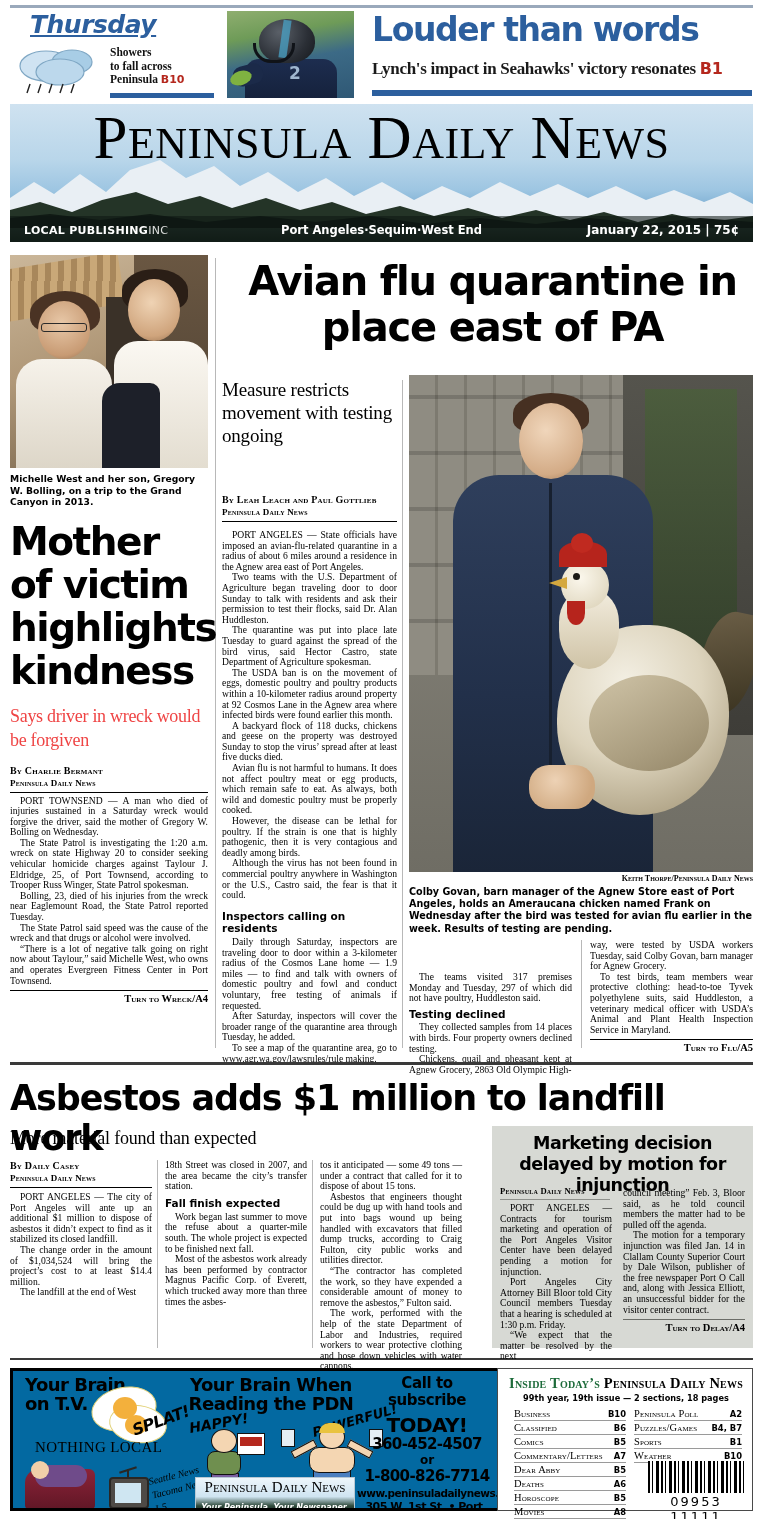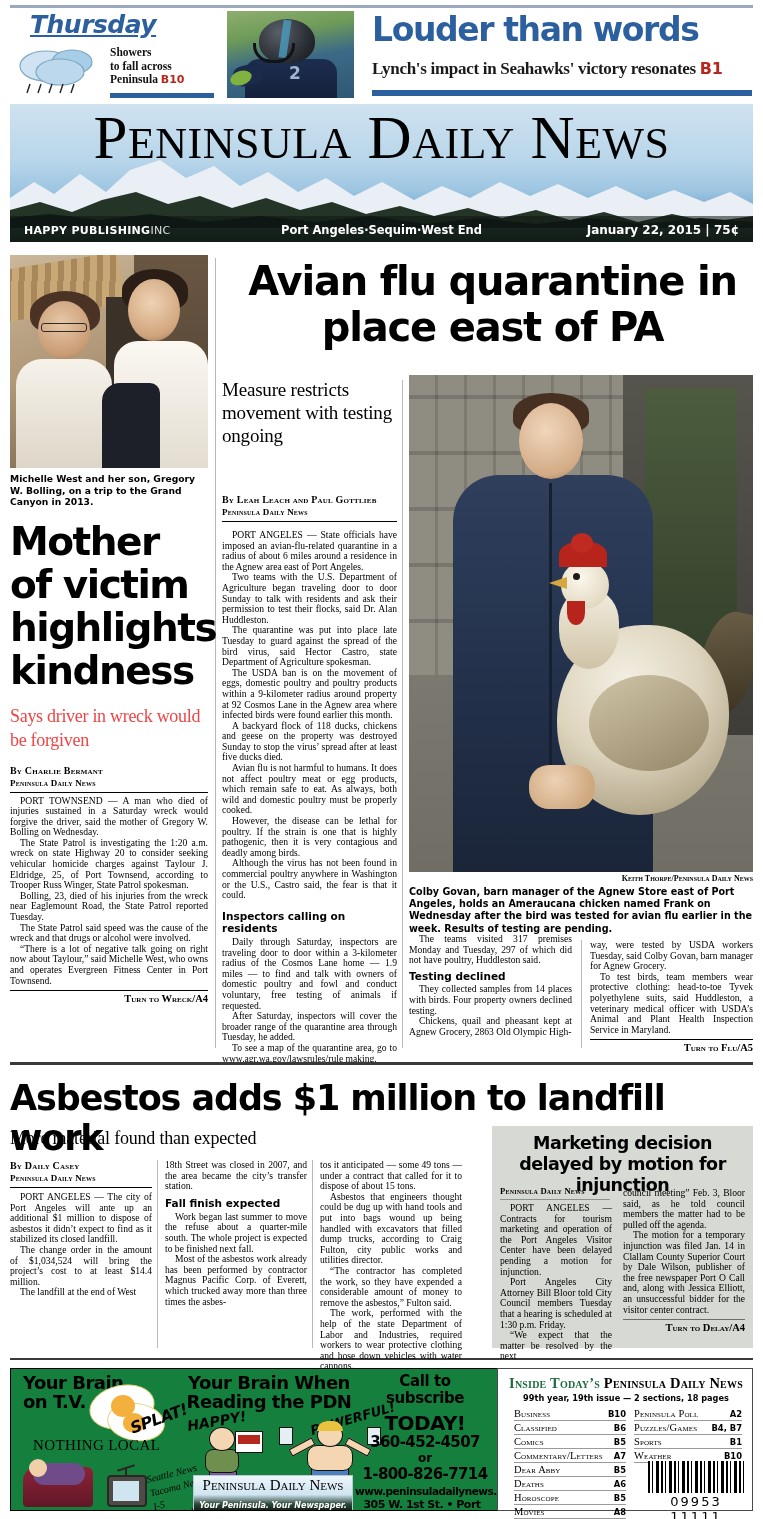--- a/index.html
+++ b/index.html
@@ -233,21 +233,21 @@
   .credit-rooster {
     position: absolute; left: 409px; top: 874px; width: 344px; text-align: right;
     font-family: "Liberation Serif", serif; font-variant: small-caps;
     font-weight: bold; font-size: 8px; color: #000;
   }
   .cap-rooster {
     position: absolute; left: 409px; top: 886px; width: 344px;
     font-family: "DejaVu Sans", sans-serif; font-size: 9.6px; line-height: 12.2px;
     font-weight: bold; color: #000;
   }
-  .col-flu-a { position: absolute; left: 409px; top: 934px; width: 163px; }
+  .col-flu-a { position: absolute; left: 409px; top: 972px; width: 163px; }
   .col-flu-b { position: absolute; left: 590px; top: 940px; width: 163px; }
 
   
   .sec-rule {
     position: absolute; left: 10px; width: 743px; height: 3px; background: #3a3a3a;
   }
 
   
   .hl-asb {
     position: absolute; left: 10px; top: 1078px; width: 743px;
@@ -277,21 +277,21 @@
     position: absolute; left: 500px; top: 1186px; width: 110px;
     font-family: "Liberation Serif", serif; font-size: 8.6px; font-variant: small-caps;
     font-weight: bold; letter-spacing:.2px;
   }
   .col-delay-1 { position: absolute; left: 500px; top: 1203px; width: 112px; }
   .col-delay-2 { position: absolute; left: 623px; top: 1188px; width: 122px; }
 
   
   .ad {
     position: absolute; left: 10px; top: 1368px; width: 518px; height: 143px;
-    background: #15803d; border: 1px solid #000000; overflow: hidden;
+    background: #0369a1; border: 3px solid #000000; overflow: hidden;
   }
   .ad-t1 {
     position: absolute; left: 12px; top: 4px; width: 110px;
     font-family: "DejaVu Sans", sans-serif; font-weight: bold; font-size: 18px;
     line-height: 19px; color: #000; letter-spacing: -0.5px;
   }
   .ad-nothing {
     position: absolute; left: 22px; top: 68px;
     font-family: "Liberation Serif", serif; font-size: 15px; letter-spacing: .4px;
   }
@@ -475,21 +475,21 @@
   </div>
 
   <div class="masthead">
     <svg class="mtn" viewBox="0 0 743 76" preserveAspectRatio="none">
       <polygon points="0,76 0,46 24,30 44,42 70,22 96,40 120,18 150,8 176,26 204,14 230,34 258,20 288,40 316,26 344,44 372,30 404,48 432,34 460,46 490,30 520,44 548,32 578,46 606,34 636,48 664,38 694,50 720,40 743,52 743,76" fill="#e9eff4"></polygon>
       <polygon points="0,76 0,58 30,50 62,60 92,48 126,40 158,52 190,44 222,56 256,46 290,58 322,50 356,62 390,54 424,64 458,56 492,66 526,58 560,68 594,60 628,70 662,62 700,70 743,64 743,76" fill="#243427"></polygon>
       <polygon points="0,76 0,66 40,62 90,68 140,62 196,70 250,64 306,70 360,64 416,72 470,66 526,72 580,66 636,72 690,66 743,70 743,76" fill="#101a14"></polygon>
     </svg>
     <div class="mast-title"><span>P</span><span class="sc">ENINSULA</span> <span>D</span><span class="sc">AILY</span> <span>N</span><span class="sc">EWS</span></div>
     <div class="mast-bar"></div>
-    <div class="mast-pub"><span>HAPPY PUBLISHING</span><span class="thin">INC</span></div>
+    <div class="mast-pub"><span>LOCAL PUBLISHING</span><span class="thin">INC</span></div>
     <div class="mast-locale">Port Angeles·Sequim·West End</div>
     <div class="mast-date"><span>January 22, 2015</span> | <span>75¢</span></div>
   </div>
 
   <div class="vrule" style="left:215px; top:258px; height:790px;"></div>
   <div class="vrule" style="left:402px; top:380px; height:668px;"></div>
   <div class="vrule" style="left:581px; top:940px; height:108px;"></div>
   <div class="vrule" style="left:157px; top:1160px; height:188px;"></div>
   <div class="vrule" style="left:312px; top:1160px; height:188px;"></div>
   <div class="vrule" style="left:617px; top:1195px; height:140px; background:#9a9c97;"></div>
@@ -530,21 +530,21 @@
   <div class="deck-avian">Measure restricts movement with testing ongoing</div>
   <div class="byline by-avian">
     <span>By Leah Leach and Paul Gottlieb</span>
     <span class="pdn">Peninsula Daily News</span>
     <div class="hr-thin"></div>
   </div>
   <div class="body-col col-avian-1">
     <p>PORT ANGELES — State officials have imposed an avian-flu-related quarantine in a radius of about 6 miles around a residence in the Agnew area east of Port Angeles.</p>
     <p>Two teams with the U.S. Department of Agriculture began traveling door to door Sunday to talk with residents and ask their permission to test their flocks, said Dr. Alan Huddleston.</p>
     <p>The quarantine was put into place late Tuesday to guard against the spread of the bird virus, said Hector Castro, state Department of Agriculture spokesman.</p>
-    <p>The USDA ban is on the movement of eggs, domestic poultry and poultry products within a 9-kilometer radius around property at 92 Cosmos Lane in the Agnew area where infected birds were found earlier this month.</p>
+    <p>The USDA ban is on the movement of eggs, domestic poultry and poultry products within a 10-kilometer radius around property at 92 Cosmos Lane in the Agnew area where infected birds were found earlier this month.</p>
     <p>A backyard flock of 118 ducks, chickens and geese on the property was destroyed Sunday to stop the virus’ spread after at least five ducks died.</p>
     <p>Avian flu is not harmful to humans. It does not affect poultry meat or egg products, which remain safe to eat. As always, both wild and domestic poultry must be properly cooked.</p>
     <p>However, the disease can be lethal for poultry. If the strain is one that is highly pathogenic, then it is very contagious and deadly among birds.</p>
     <p>Although the virus has not been found in commercial poultry anywhere in Washington or the U.S., Castro said, the fear is that it could.</p>
   </div>
   <div class="col-avian-2">
     <div class="subhead">Inspectors calling on residents</div>
     <div class="body-col">
       <p>Daily through Saturday, inspectors are traveling door to door within a 3-kilometer radius of the Cosmos Lane home — 1.9 miles — to find and talk with owners of domestic poultry and fowl and conduct voluntary, free testing of animals if requested.</p>
       <p>After Saturday, inspectors will cover the broader range of the quarantine area through Tuesday, he added.</p>

